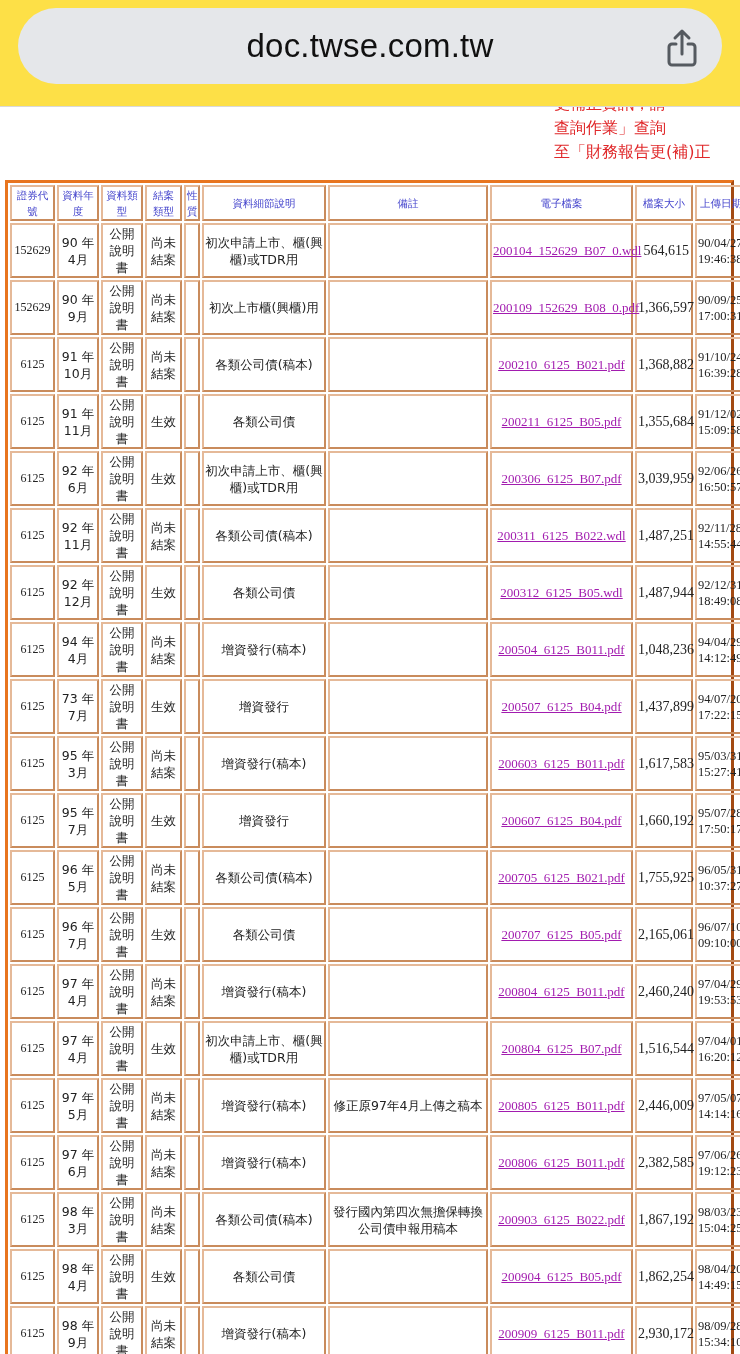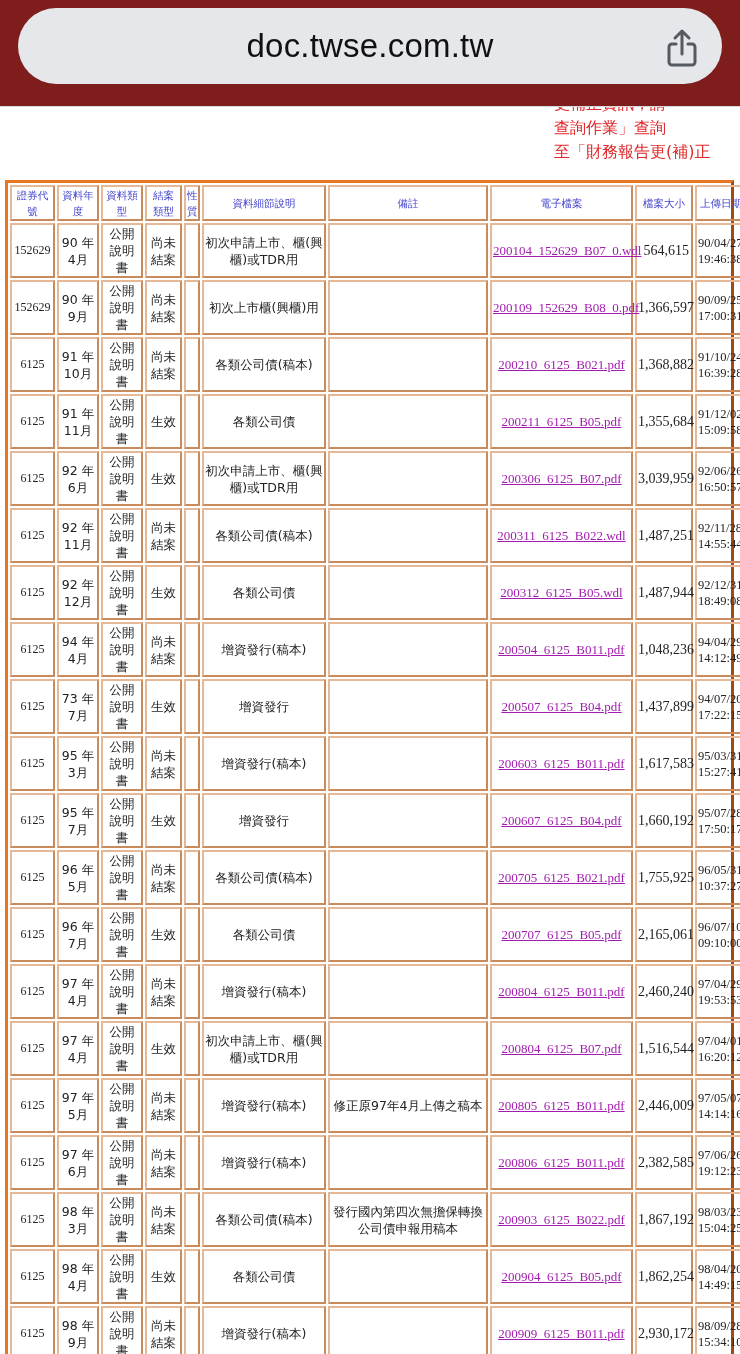--- a/index.html
+++ b/index.html
@@ -1,19 +1,19 @@
 <!DOCTYPE html>
 <html><head>
   <meta charset="utf-8">
   <style>
     * { box-sizing: border-box; margin: 0; padding: 0; }
     html, body { width: 740px; height: 1354px; background: #ffffff; overflow: hidden; }
     body { font-family: "Liberation Serif", "DejaVu Serif", serif; position: relative; }
 
-    .topbar { position: absolute; left: 0; top: 0; width: 740px; height: 107px; background: #7f1d1d; border-bottom: 1px solid #d9d9d9; z-index: 2; }
+    .topbar { position: absolute; left: 0; top: 0; width: 740px; height: 107px; background: #fde047; border-bottom: 1px solid #d9d9d9; z-index: 2; }
     .urlpill { position: absolute; left: 18px; top: 8px; width: 704px; height: 76px; background: #e5e7ea; border-radius: 38px; }
     .urltext { position: absolute; left: 0; right: 0; top: 19px; text-align: center; font-family: "Liberation Sans", "DejaVu Sans", sans-serif; font-size: 33px; color: #111111; letter-spacing: 0.2px; }
     .share { position: absolute; right: 22px; top: 20px; width: 36px; height: 40px; cursor: pointer; }
 
     .note { position: absolute; left: 554px; top: 92px; width: 180px; color: #e0282a; font-family: "DejaVu Sans", sans-serif; font-size: 16px; line-height: 24px; z-index: 1; }
 
     .tablewrap { position: absolute; left: 5px; top: 180px; width: 729px; height: 1181px; border: 3px solid #e8751f; border-right-color: #a34a12; border-bottom-color: #a34a12; background: #ffffff; }
     table { border-collapse: separate; border-spacing: 2px; width: 100%; table-layout: fixed; }
     td, th { border: 2px solid #e5b998; border-right-color: #c98b5c; border-bottom-color: #c98b5c; padding: 0 1px; text-align: center; vertical-align: middle; color: #222; }
     th { height: 35px; color: #4444cc; font-family: "DejaVu Sans", sans-serif; font-weight: normal; font-size: 10.5px; line-height: 16px; }

